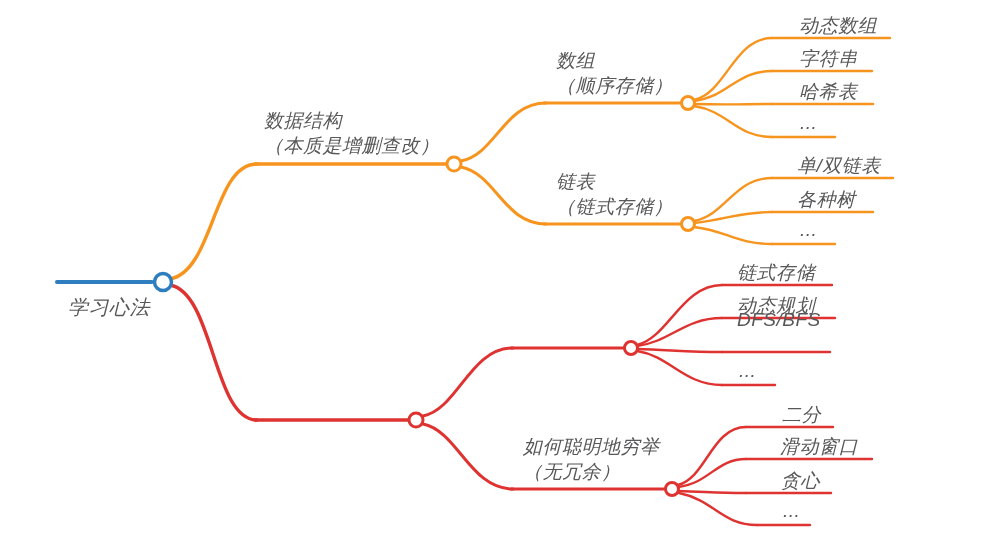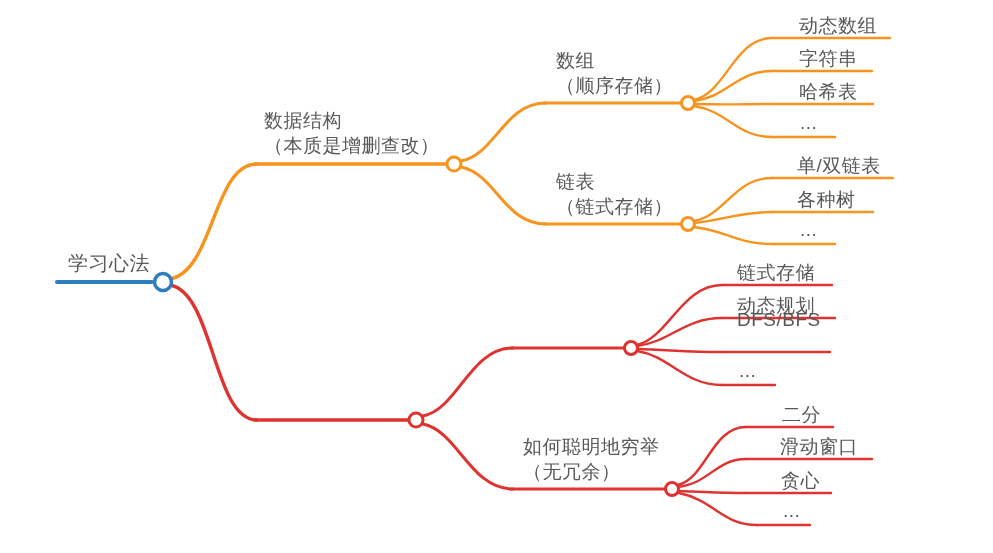--- a/index.html
+++ b/index.html
@@ -2,23 +2,23 @@
 <html style="--c-blue: #2E7DBF; --c-orange: #F7941E; --c-red: #DE3330; --c-text: #58585A;"><head>
 <meta charset="utf-8">
 <style>
   html,body{margin:0;padding:0;background:#fff;}
   #stage{
     position:relative;width:993px;height:553px;overflow:hidden;background:#fff;
     font-family:"Liberation Sans","DejaVu Sans",sans-serif;
     color:#58585a;
   }
   #wires{position:absolute;left:0;top:0;width:993px;height:553px;}
-  .lbl{position:absolute;white-space:nowrap;font-size:19px;line-height:25px;letter-spacing:0.5px;}
+  .lbl{position:absolute;white-space:nowrap;font-size:19px;line-height:25px;letter-spacing:0.5px;font-style:italic;}
   .lbl .sub{display:block;}
-  .root-lbl{font-size:20px;}
+  .root-lbl{font-size:20px;margin-top:44px;}
   
   path,line{fill:none;stroke-linecap:round;}
   .blue{stroke:var(--c-blue);}
   .orange{stroke:var(--c-orange);}
   .red{stroke:var(--c-red);}
   .w4{stroke-width:4px;}
   .w35{stroke-width:3.4px;}
   .w3{stroke-width:3px;}
   .w25{stroke-width:2.4px;}
   circle.handle{fill:#fff;stroke-width:3px;}

